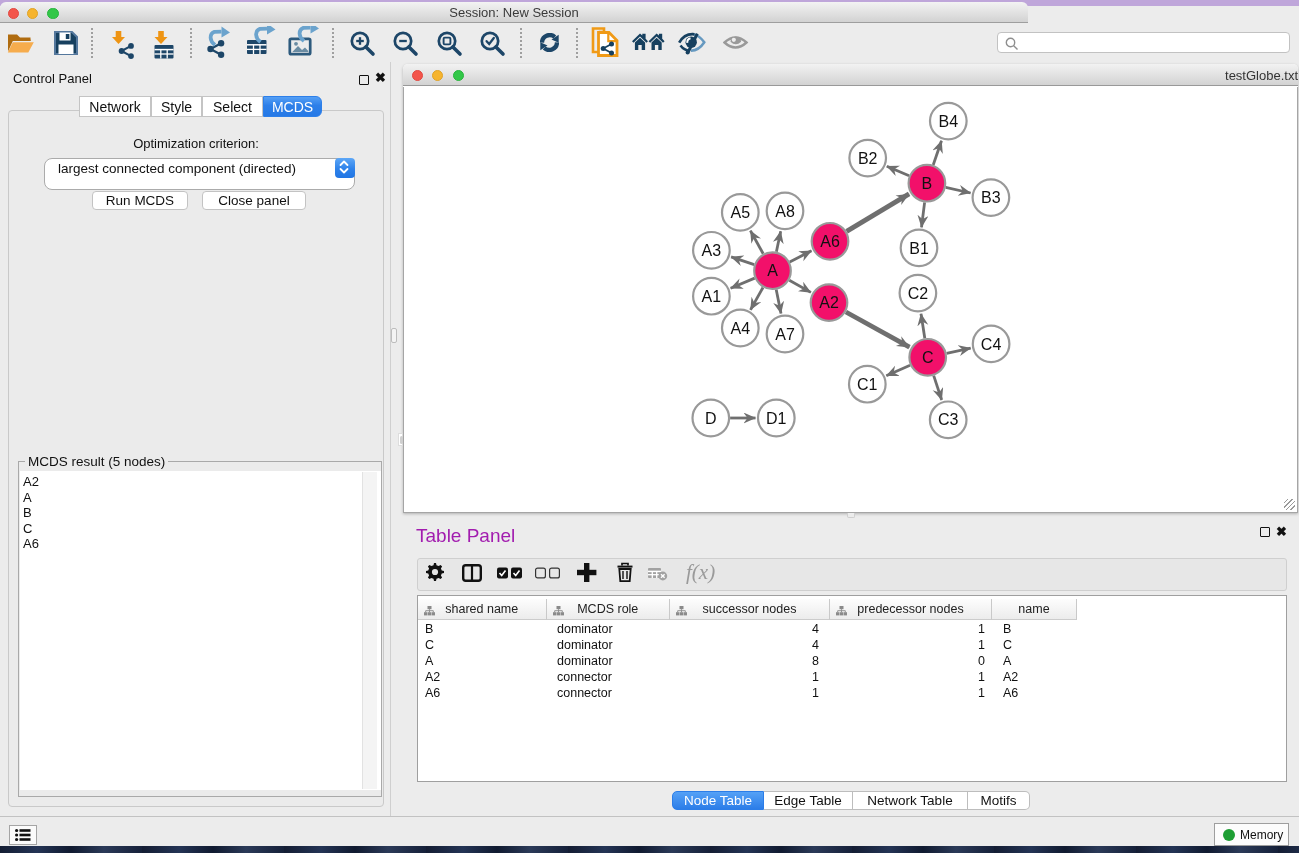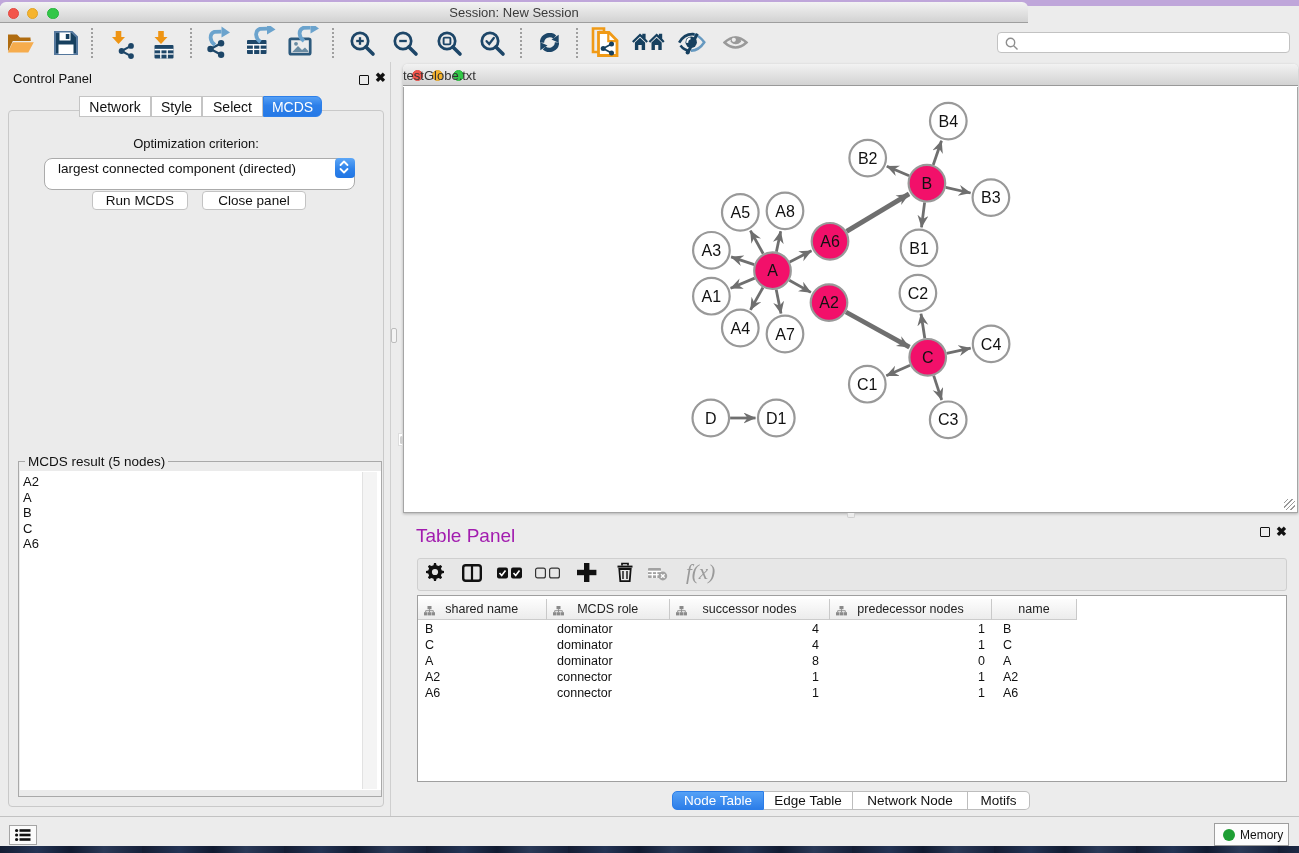--- a/index.html
+++ b/index.html
@@ -45,21 +45,21 @@
 #mcds-list { position:absolute; left:1px; top:9px; width:361px; height:319px; background:#fff;
   font-size:13px; color:#111; line-height:15.6px; padding:3px 0 0 3px; }
 #mcds-scroll { position:absolute; right:4px; top:10px; width:15px; height:317px; background:#f4f4f4; border-left:1px solid #e2e2e2; }
 
 #netwin { position:absolute; left:403px; top:64px; width:895px; height:449px;
   background:#fff; border-radius:5px 5px 0 0; box-shadow:0 1px 3px rgba(0,0,0,0.25); }
 #netwin .bar { position:absolute; left:0; top:0; width:100%; height:22px;
   background:linear-gradient(#f2f2f2,#d3d3d3); border-bottom:1px solid #999;
   border-radius:5px 5px 0 0; }
 #netwin .bar .tl { position:absolute; top:5.5px; width:11px; height:11px; border-radius:50%; }
-#netwin .bar .t { position:absolute; top:4px; width:100%; text-align:left; font-size:13px; color:#333; }
+#netwin .bar .t { position:absolute; top:4px; width:100%; text-align:right; font-size:13px; color:#333; }
 #netwin .content { position:absolute; left:0; top:23px; width:895px; height:426px;
   background:#fff; border:1px solid #a5a5a5; border-top:none; }
 svg.graph { position:absolute; left:0px; top:0px; }
 #grip { position:absolute; right:2px; bottom:2px; width:11px; height:11px;
   background:repeating-linear-gradient(135deg, transparent 0 2.2px, #9a9a9a 2.2px 3.2px); }
 
 #cp-divider { position:absolute; left:390px; top:62px; width:1px; height:754px; background:#cfcfcf; }
 #cp-grip { position:absolute; left:391px; top:328px; width:6px; height:15px; background:#f4f4f4; border:1px solid #bdbdbd; border-radius:2px; }
 #stub-left { position:absolute; left:398px; top:433px; width:5px; height:13px; background:#fff; border:1px solid #ddd; }
 #stub-left .th { position:absolute; left:0.5px; top:2px; width:3px; height:8px; background:#cfcfcf; border-radius:1.5px; }
@@ -447,21 +447,21 @@
     <div class="cell" style="left:412px;top:74px;width:155px;text-align:right;">1</div>
     <div class="cell" style="left:585px;top:74px;">A2</div>
     <div class="cell" style="left:7px;top:90px;">A6</div>
     <div class="cell" style="left:139px;top:90px;">connector</div>
     <div class="cell" style="left:252px;top:90px;width:149px;text-align:right;">1</div>
     <div class="cell" style="left:412px;top:90px;width:155px;text-align:right;">1</div>
     <div class="cell" style="left:585px;top:90px;">A6</div>
 </div>
 <div class="seg first sel" style="left:672px; width:92px;">Node Table</div>
 <div class="seg" style="left:764px; width:89px;">Edge Table</div>
-<div class="seg" style="left:853px; width:115px;">Network Node</div>
+<div class="seg" style="left:853px; width:115px;">Network Table</div>
 <div class="seg last" style="left:968px; width:62px;">Motifs</div>
 
 <div id="statusbar">
   <div id="status-btn"><svg width="16" height="14" viewBox="0 0 16 14" style="margin:2px 0 0 5px;">
         <circle cx="1.6" cy="2.5" r="1.6" fill="#111"></circle>
         <circle cx="1.6" cy="7" r="1.6" fill="#111"></circle>
         <circle cx="1.6" cy="11.5" r="1.6" fill="#111"></circle>
         <rect x="4.5" y="1.2" width="11" height="2.6" fill="#111"></rect>
         <rect x="4.5" y="5.7" width="11" height="2.6" fill="#111"></rect>
         <rect x="4.5" y="10.2" width="11" height="2.6" fill="#111"></rect>

